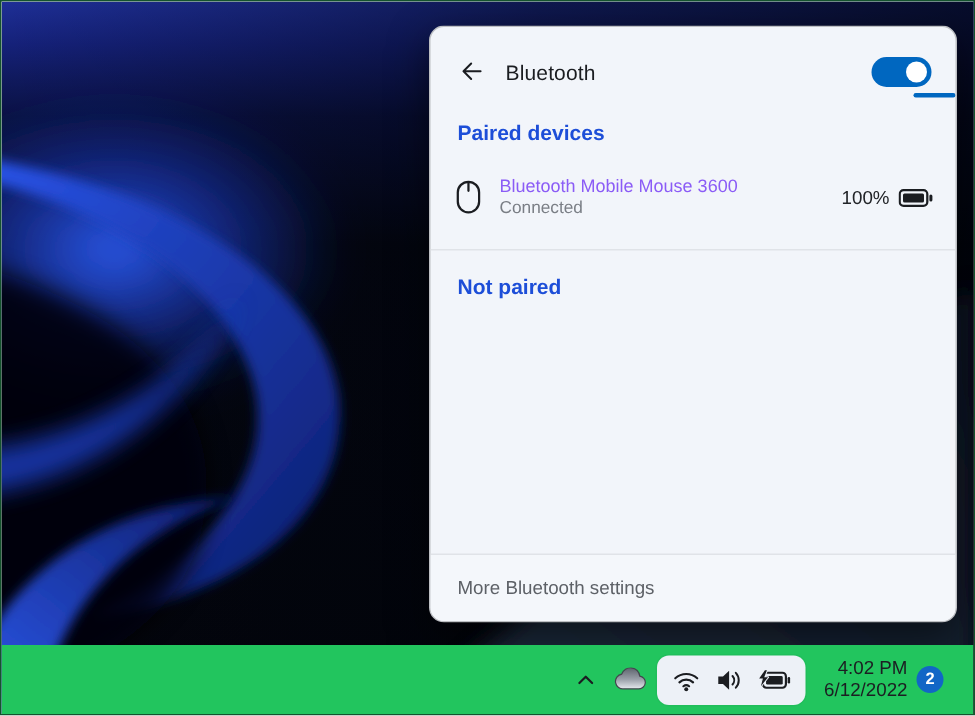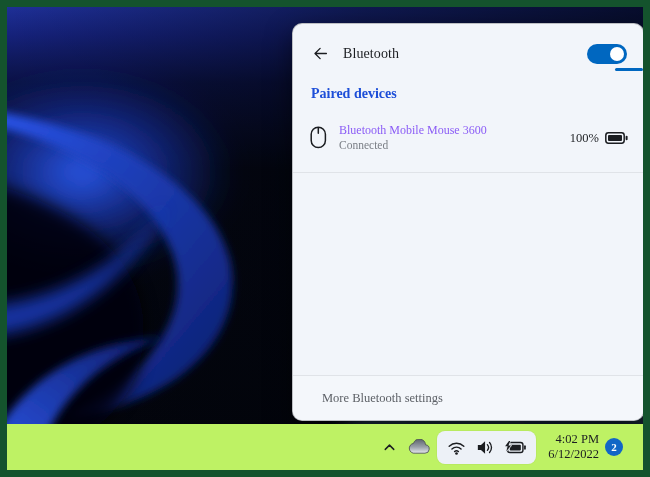--- a/index.html
+++ b/index.html
@@ -1,19 +1,19 @@
 <!DOCTYPE html>
 <html><head>
 <meta charset="utf-8">
 <style>
   html,body { margin:0; padding:0; background:#ffffff; }
   .screen {
     position:relative; width:650px; height:477px; overflow:hidden;
-    box-sizing:border-box; border:7px solid #14532d;
-    font-family:Liberation Serif, serif;
+    box-sizing:border-box; border:1px solid #14532d;
+    font-family:Liberation Sans, sans-serif;
     -webkit-font-smoothing:antialiased;
     user-select:none;
   }
   .wallpaper { position:absolute; left:0; top:0; width:650px; height:477px; display:block; }
 
   
   .flyout {
     position:absolute; left:285px; top:16px; width:352px; height:398px;
     background:#f2f5fa; border:1px solid rgba(0,0,0,0.22); box-sizing:border-box;
     border-radius:10px; box-shadow:0 10px 26px rgba(0,0,0,0.5);
@@ -35,28 +35,28 @@
   .device-row { display:flex; align-items:center; margin-top:12px; height:48px; padding:0 15px 0 17px; cursor:pointer; }
   .device-icon { flex:0 0 auto; margin-top:-2px; }
   .device-text { margin-left:12px; line-height:1.15; }
   .device-name { font-size:12px; color:#8b5cf6; }
   .device-status { font-size:11.5px; color:#7a7e85; margin-top:1px; }
   .device-batt { margin-left:auto; display:flex; align-items:flex-start; gap:6px; }
   .device-batt-pct { font-size:12.5px; color:#222428; }
   .divider { height:1px; background:#e0e3e8; margin-top:10px; }
   .flex-spacer { flex:1; }
   .flyout-footer {
-    height:44px; display:flex; align-items:center; padding-left:29px;
+    height:44px; display:flex; align-items:center; padding-left:18px;
     font-size:12.5px; color:#5d6167; cursor:pointer; background:#f4f7fb;
   }
 
   
   .taskbar {
     position:absolute; left:0; right:0; bottom:0; height:46px;
-    background:#bef264; display:flex; align-items:center; justify-content:flex-end;
+    background:#22c55e; display:flex; align-items:center; justify-content:flex-end;
     padding-right:20px; box-sizing:border-box;
   }
   .tb-btn {
     background:none; border:none; width:30px; height:34px; display:flex;
     align-items:center; justify-content:center; cursor:pointer; border-radius:6px; padding:0;
   }
   .tray-group {
     display:flex; align-items:center; gap:9px; background:#edf1f7;
     border:none; border-radius:8px; padding:7px 10px; margin:0 3px; cursor:pointer;
     box-shadow:0 0 0 1px rgba(0,0,0,0.03);
@@ -154,20 +154,21 @@
         <svg width="23" height="14" viewBox="0 0 23 14">
           <rect x="0.8" y="1.8" width="18.4" height="10.4" rx="2.6" fill="none" stroke="#1b1d21" stroke-width="1.5"></rect>
           <rect x="3" y="4" width="14" height="6" rx="1" fill="#1b1d21"></rect>
           <rect x="20.6" y="4.7" width="2" height="4.6" rx="1" fill="#1b1d21"></rect>
         </svg>
       </div>
     </div>
 
     <div class="divider"></div>
 
+    <div class="section-label">Not paired</div>
 
     <div class="flex-spacer"></div>
 
     <div class="divider" style="margin-top:0"></div>
     <div class="flyout-footer">More Bluetooth settings</div>
   </div>
 
   <div class="taskbar">
     <button class="tb-btn">
       <svg width="17" height="17" viewBox="0 0 20 20">

